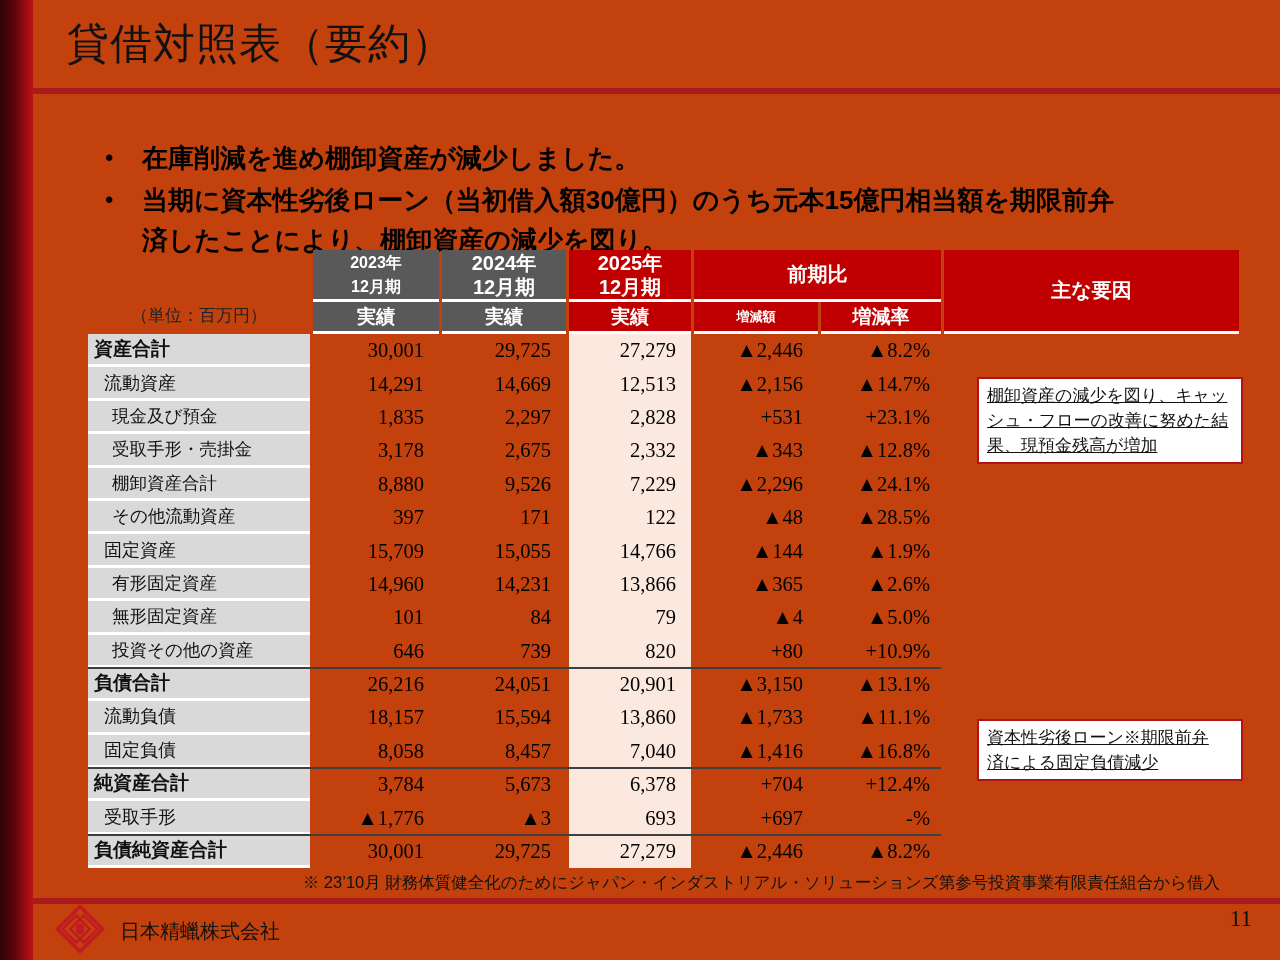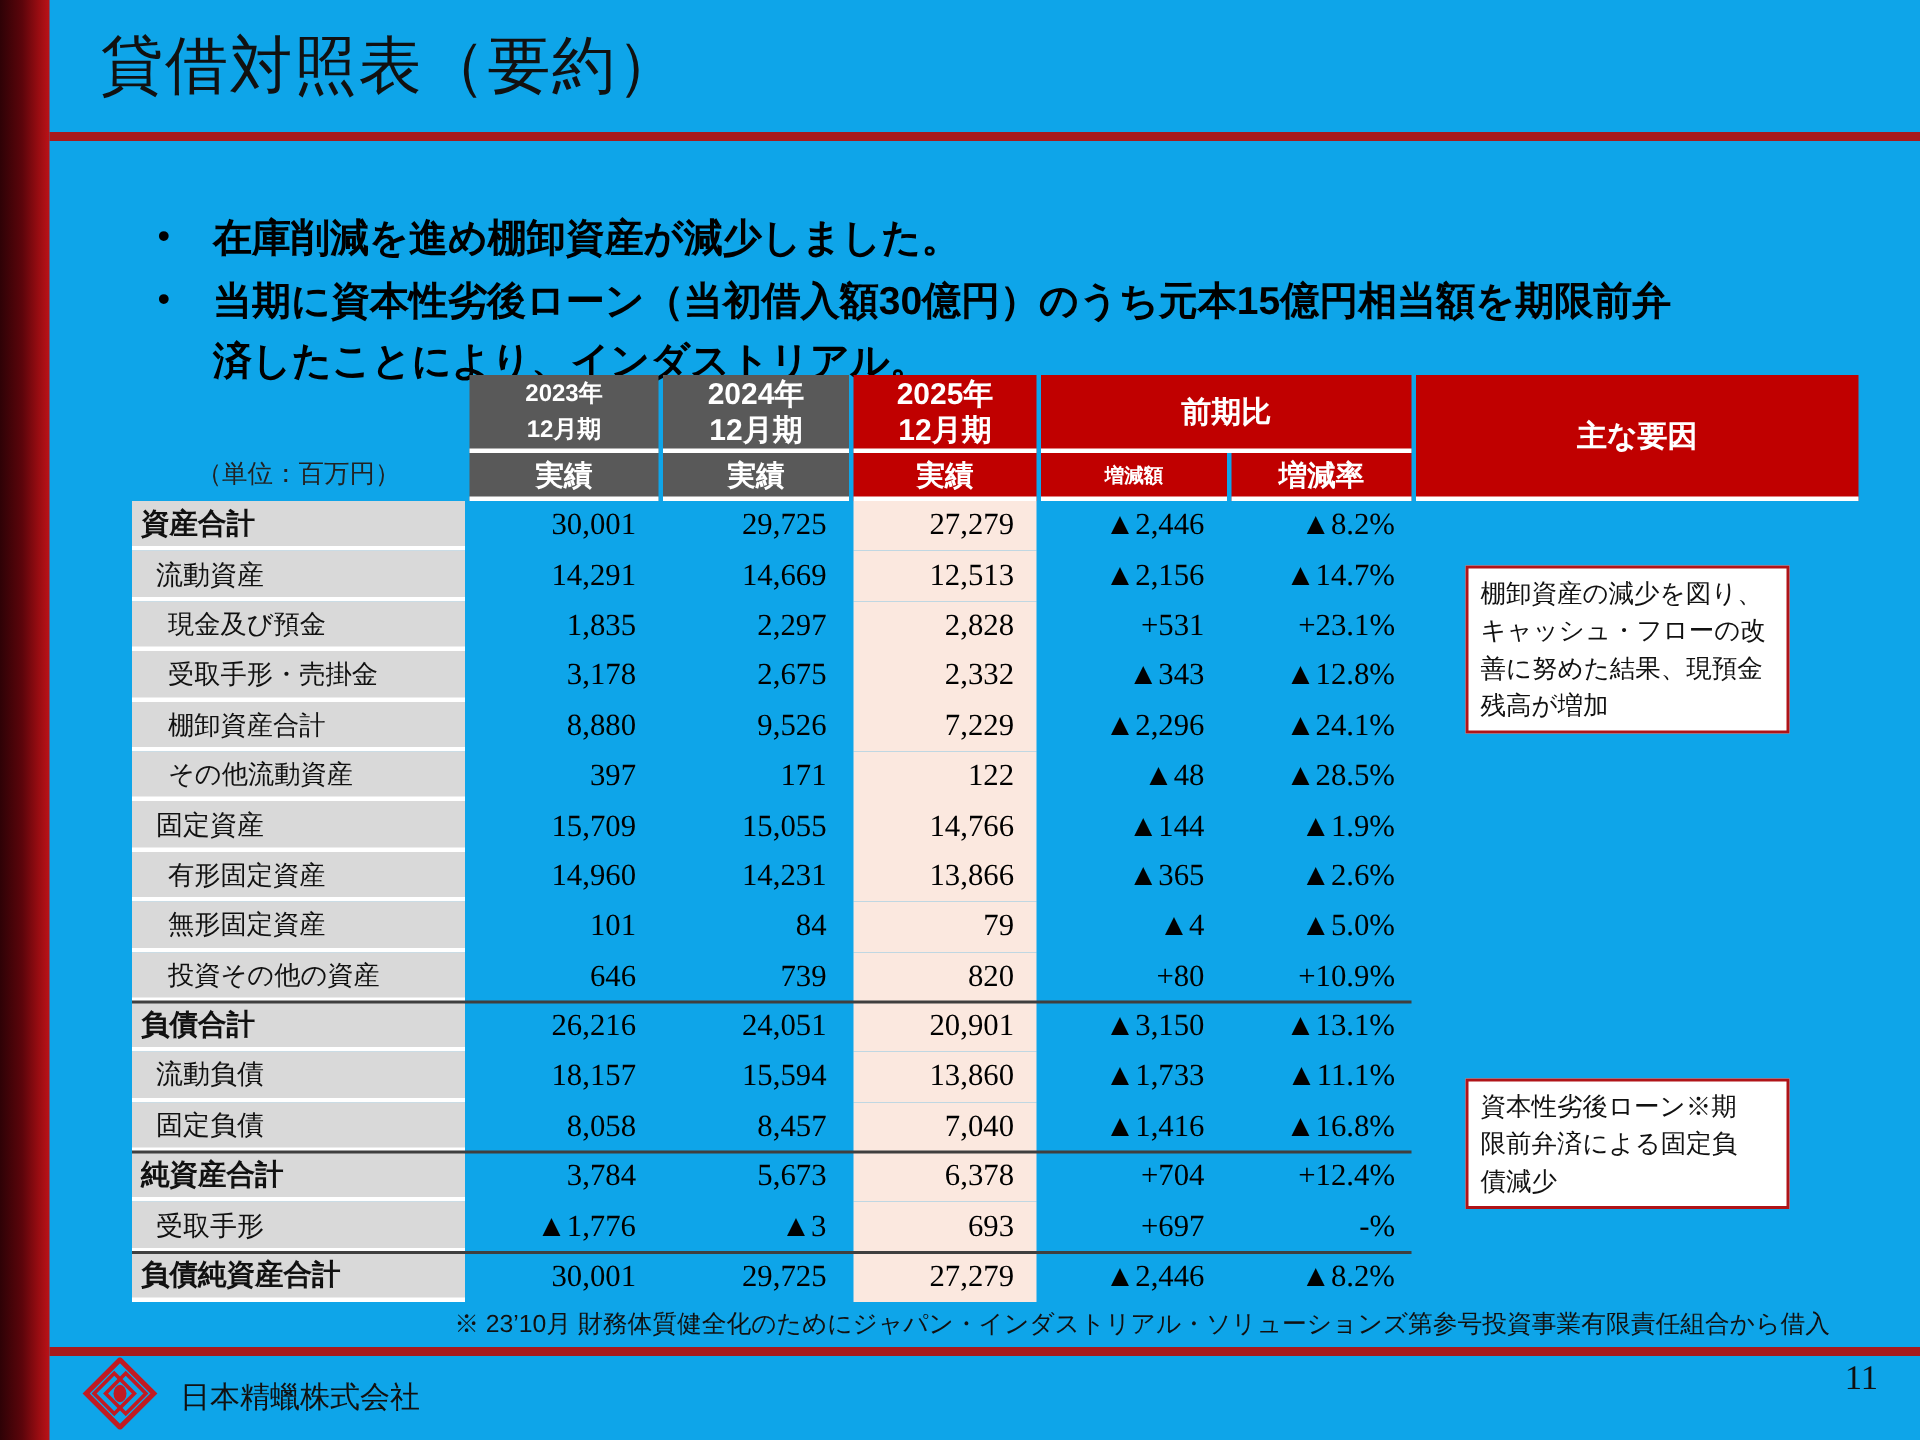--- a/index.html
+++ b/index.html
@@ -1,17 +1,17 @@
 <!DOCTYPE html>
 <html><head>
 <meta charset="utf-8">
 <style>
   html,body{margin:0;padding:0;background:#ffffff;}
   body{width:1280px;height:960px;font-family:"Liberation Sans",sans-serif;-webkit-font-smoothing:antialiased;}
-  .slide{position:relative;width:1280px;height:960px;background:#0ea5e9;overflow:hidden;}
+  .slide{position:relative;width:1280px;height:960px;background:#c2410c;overflow:hidden;}
 
   
   .left-bar{position:absolute;left:0;top:0;width:33px;height:960px;
     background:linear-gradient(90deg,#2e0206 0%,#5c050b 45%,#9c0d12 80%,#bb1217 100%);}
 
   
   .page-title{position:absolute;left:67px;top:16px;font-size:42px;font-weight:400;color:#111;margin:0;letter-spacing:1px;}
   .title-rule{position:absolute;left:33px;top:88px;width:1247px;height:6px;background:#a81a1c;}
 
   
@@ -50,22 +50,22 @@
   .lbl.ind2{padding-left:24px;font-size:17.5px;}
   .lbl.bold{font-weight:700;font-size:19px;}
   .val{font-family:"Liberation Serif",serif;font-size:20.5px;color:#000;
     display:flex;align-items:center;justify-content:flex-end;padding-right:15px;white-space:nowrap;}
   .val.peach{background:#FBE8DF;}
   .val.rate{padding-right:11px;}
   .spacer{background:transparent;}
   .sep-line{position:absolute;left:0;width:853px;height:2px;background:#3f3f3f;}
 
   
-  .ann{position:absolute;left:977px;width:216px;background:#fff;border:2px solid #b01418;
-    box-sizing:border-box;padding:4px 8px;font-size:17px;line-height:25px;color:#111;}
+  .ann{position:absolute;left:977px;width:266px;background:#fff;border:2px solid #b01418;
+    box-sizing:border-box;padding:4px 8px;font-size:17px;line-height:25px;color:#111;text-decoration:underline;}
   .ann1{top:377px;}
   .ann2{top:719px;padding-right:22px;}
 
   
   .footnote{position:absolute;top:872px;right:60px;font-size:16.5px;color:#111;white-space:nowrap;}
   .footer-rule{position:absolute;left:33px;top:898px;width:1247px;height:6px;background:#a81a1c;}
   .logo{position:absolute;left:54px;top:905px;width:52px;height:48px;}
   .company{position:absolute;left:120px;top:918px;font-size:20px;color:#111;}
   .pagenum{position:absolute;right:28px;top:906px;font-size:23px;color:#111;font-family:"Liberation Serif",serif;}
 </style>
@@ -78,21 +78,21 @@
   <h1 class="page-title">貸借対照表（要約）</h1>
   <div class="title-rule"></div>
 
   <ul class="bullets">
     <li>
       <span class="marker">•</span>
       <span>在庫削減を進め棚卸資産が減少しました。</span>
     </li>
     <li>
       <span class="marker">•</span>
-      <span>当期に資本性劣後ローン（当初借入額30億円）のうち元本15億円相当額を期限前弁済したことにより、インダストリアル。</span>
+      <span>当期に資本性劣後ローン（当初借入額30億円）のうち元本15億円相当額を期限前弁済したことにより、棚卸資産の減少を図り。</span>
     </li>
   </ul>
 
   <div class="bs-table">
     <div class="cell h-unit">（単位：百万円）</div>
     <div class="cell hc gray h-2023">2023年
 12月期</div>
     <div class="cell hc gray h-2024">2024年
 12月期</div>
     <div class="cell hc red h-2025">2025年

